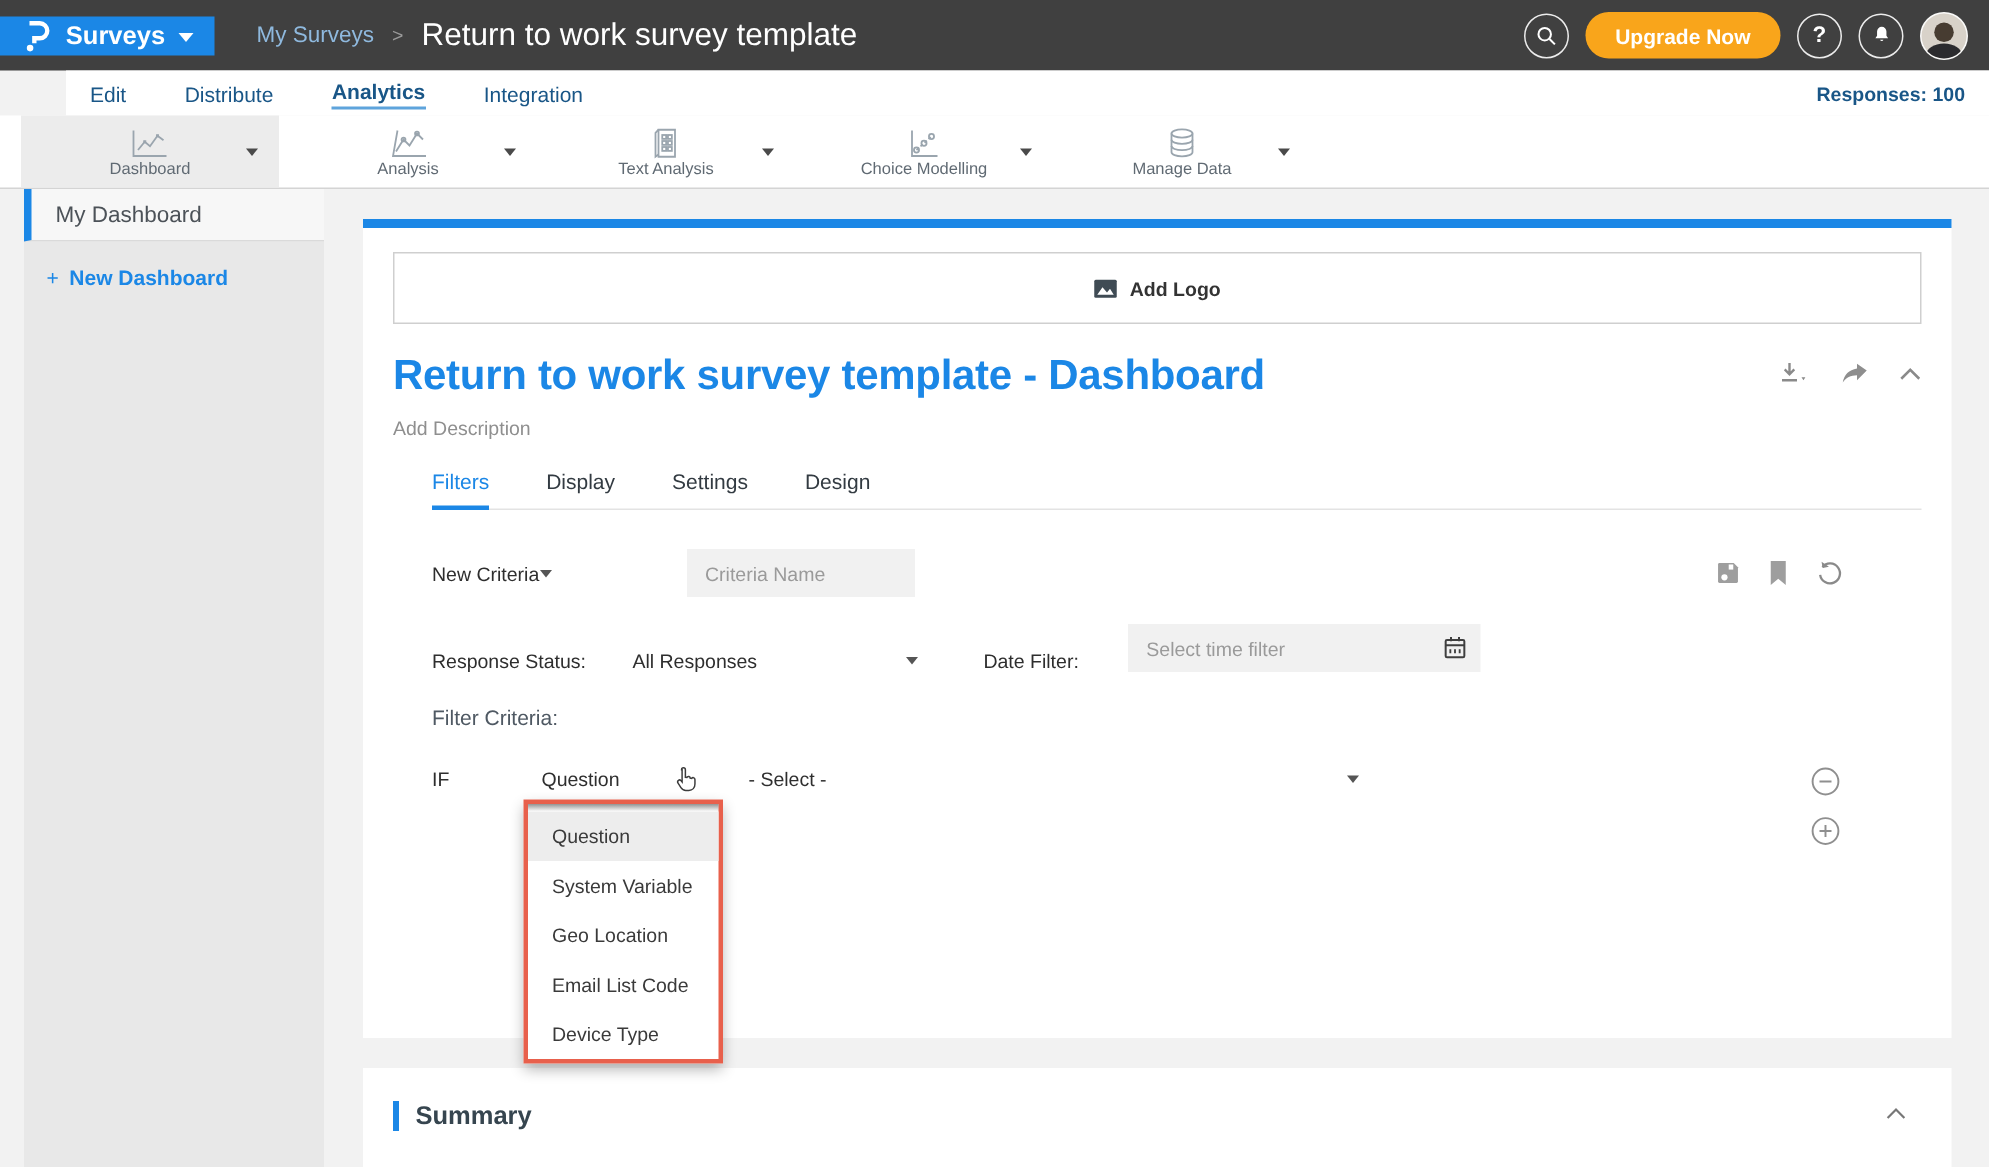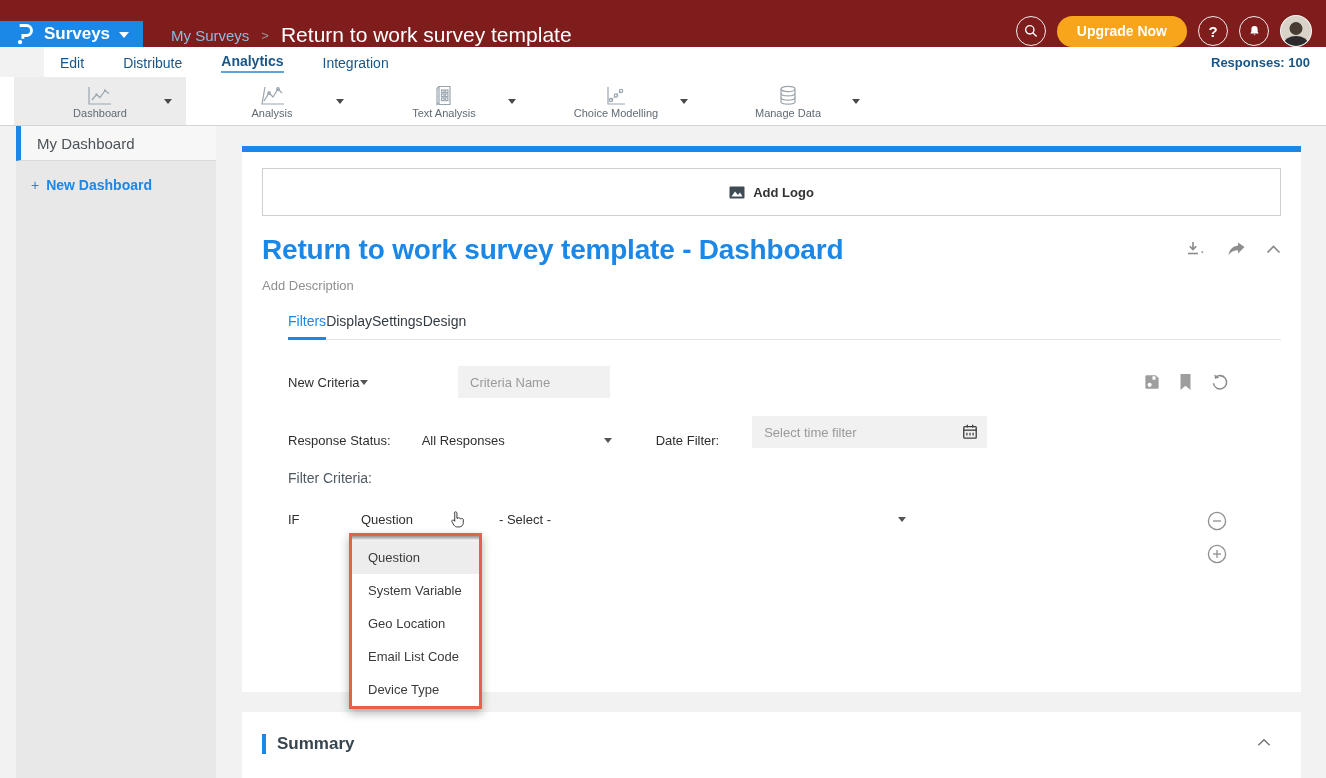--- a/index.html
+++ b/index.html
@@ -1,20 +1,20 @@
 <!DOCTYPE html>
 <html><head>
 <meta charset="utf-8">
 <style>
   * { margin:0; padding:0; box-sizing:border-box; }
   html,body { width:1326px; height:778px; overflow:hidden; }
   body { font-family:"Liberation Sans", sans-serif; background:#f2f2f2; position:relative; }
 
   
-  .topbar { height:47px; background:#7f1d1d; display:flex; align-items:flex-end; }
+  .topbar { height:47px; background:#404040; display:flex; align-items:center; }
   .brand { width:143px; background:#1b87e6; display:flex; align-items:center; justify-content:center; gap:9px; cursor:pointer; }
   .brand-label { color:#fff; font-size:17px; font-weight:bold; }
   .caret-down-w { width:0; height:0; border-left:5px solid transparent; border-right:5px solid transparent; border-top:6px solid #fff; margin-top:2px; }
   .breadcrumb { flex:1; display:flex; align-items:center; padding-left:28px; gap:12px; }
   .crumb-parent { color:#8fb9de; font-size:15px; cursor:pointer; }
   .crumb-sep { color:#9a9a9a; font-size:13px; }
   .crumb-current { color:#ffffff; font-size:21px; }
   .topbar-actions { display:flex; align-items:center; gap:11px; padding-right:14px; }
   .circle-btn { width:30px; height:30px; border:1.6px solid rgba(255,255,255,.9); border-radius:50%; display:flex; align-items:center; justify-content:center; cursor:pointer; color:#fff; font-size:15px; font-weight:bold; flex:0 0 auto; }
   .upgrade-btn { background:#f9a51b; border:none; color:#fff; font-weight:bold; font-size:14px; padding:0 20px; height:31px; border-radius:16px; cursor:pointer; font-family:inherit; }
@@ -55,21 +55,21 @@
   .logo-box { height:48px; border:1px solid #cfcfcf; display:flex; align-items:center; justify-content:center; gap:8px; cursor:pointer; }
   .logo-box-label { font-size:13px; color:#333; font-weight:bold; }
 
   .title-row { display:flex; align-items:flex-start; margin-top:18px; }
   .page-title { font-size:28px; color:#1b87e6; font-weight:bold; letter-spacing:-.2px; cursor:pointer; }
   .title-icons { margin-left:auto; display:flex; align-items:center; gap:20px; padding-top:6px; }
   .gicon { cursor:pointer; display:flex; align-items:center; }
 
   .add-desc { margin-top:12px; font-size:13px; color:#8f8f8f; cursor:pointer; }
 
-  .tabs { display:flex; margin:20px 0 0 26px; border-bottom:1px solid #e3e3e3; }
+  .tabs { display:flex; gap:38px; margin:20px 0 0 26px; border-bottom:1px solid #e3e3e3; }
   .tab { font-size:14px; color:#333b42; padding-bottom:10px; cursor:pointer; position:relative; }
   .tab.active { color:#1b87e6; }
   .tab.active::after { content:""; position:absolute; left:0; right:0; bottom:-1px; height:3px; background:#1b87e6; }
 
   .form { padding:0 26px; }
   .frow { display:flex; align-items:center; }
   .sel { display:flex; align-items:center; cursor:pointer; }
   .sel-text { font-size:13px; color:#2e2e2e; }
   .caret-down { width:0; height:0; border-left:4.5px solid transparent; border-right:4.5px solid transparent; border-top:5.5px solid #555; }
   .caret-up { width:0; height:0; border-left:4.5px solid transparent; border-right:4.5px solid transparent; border-bottom:5.5px solid #555; }

